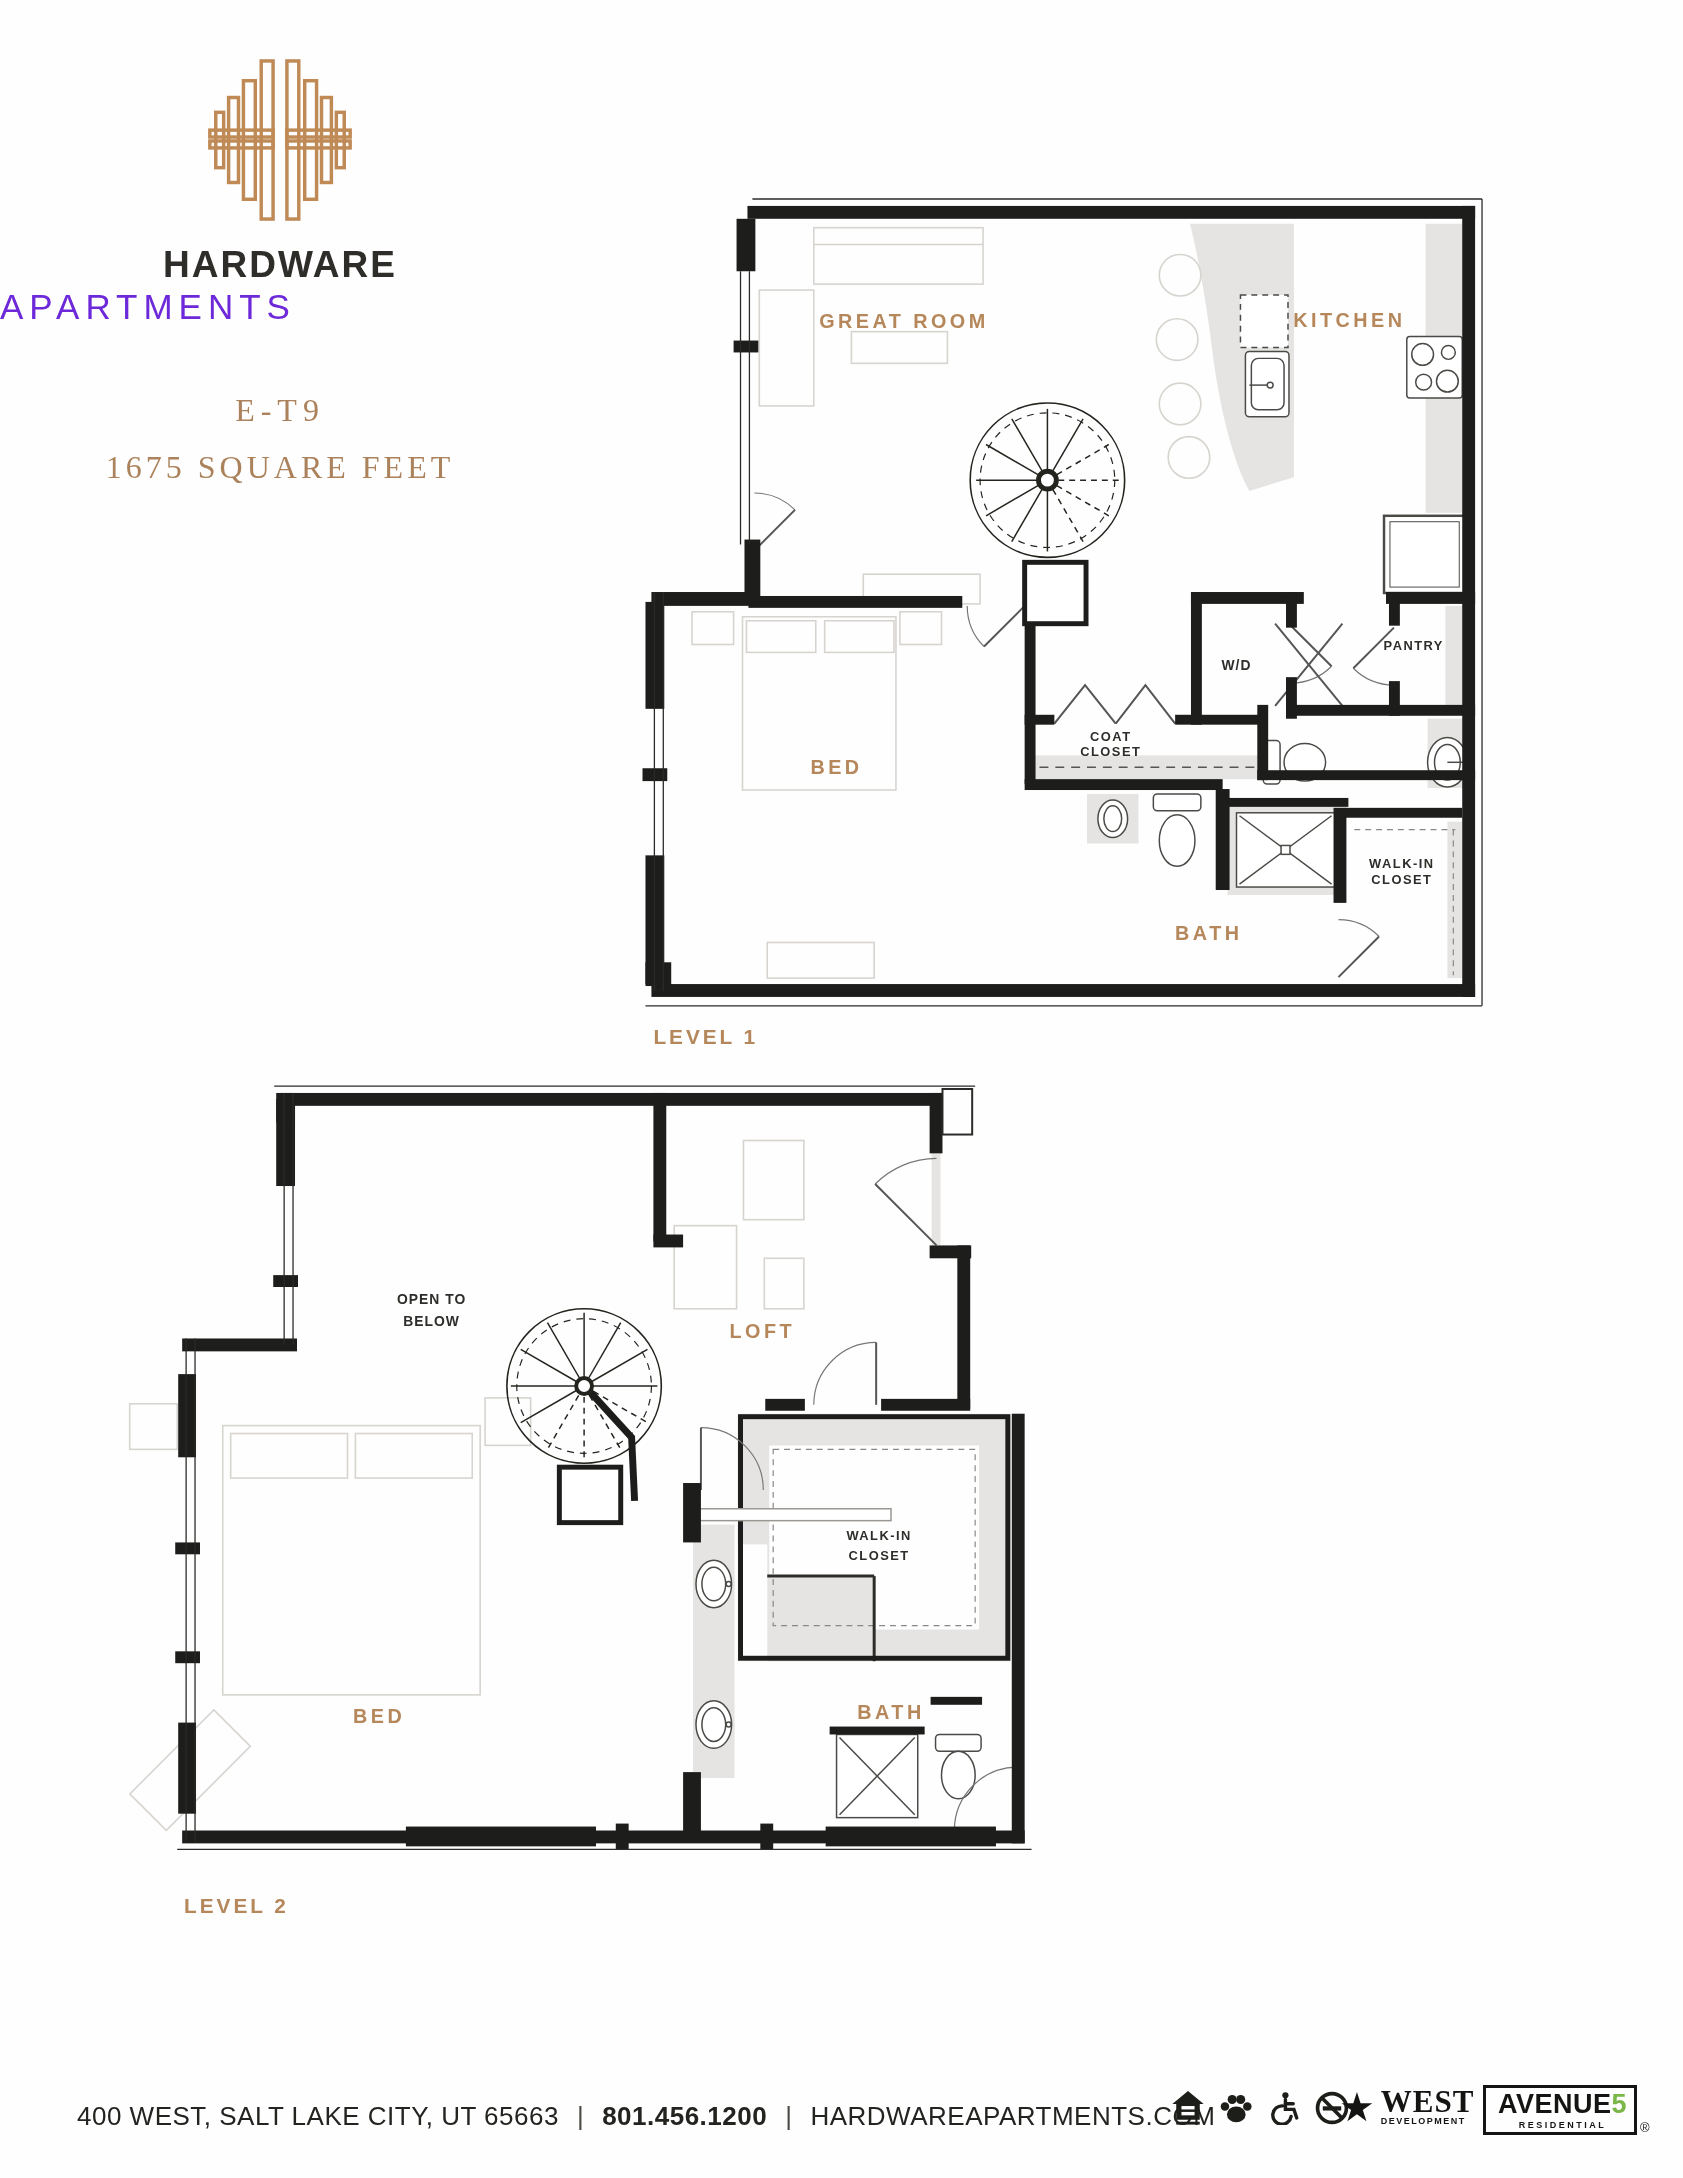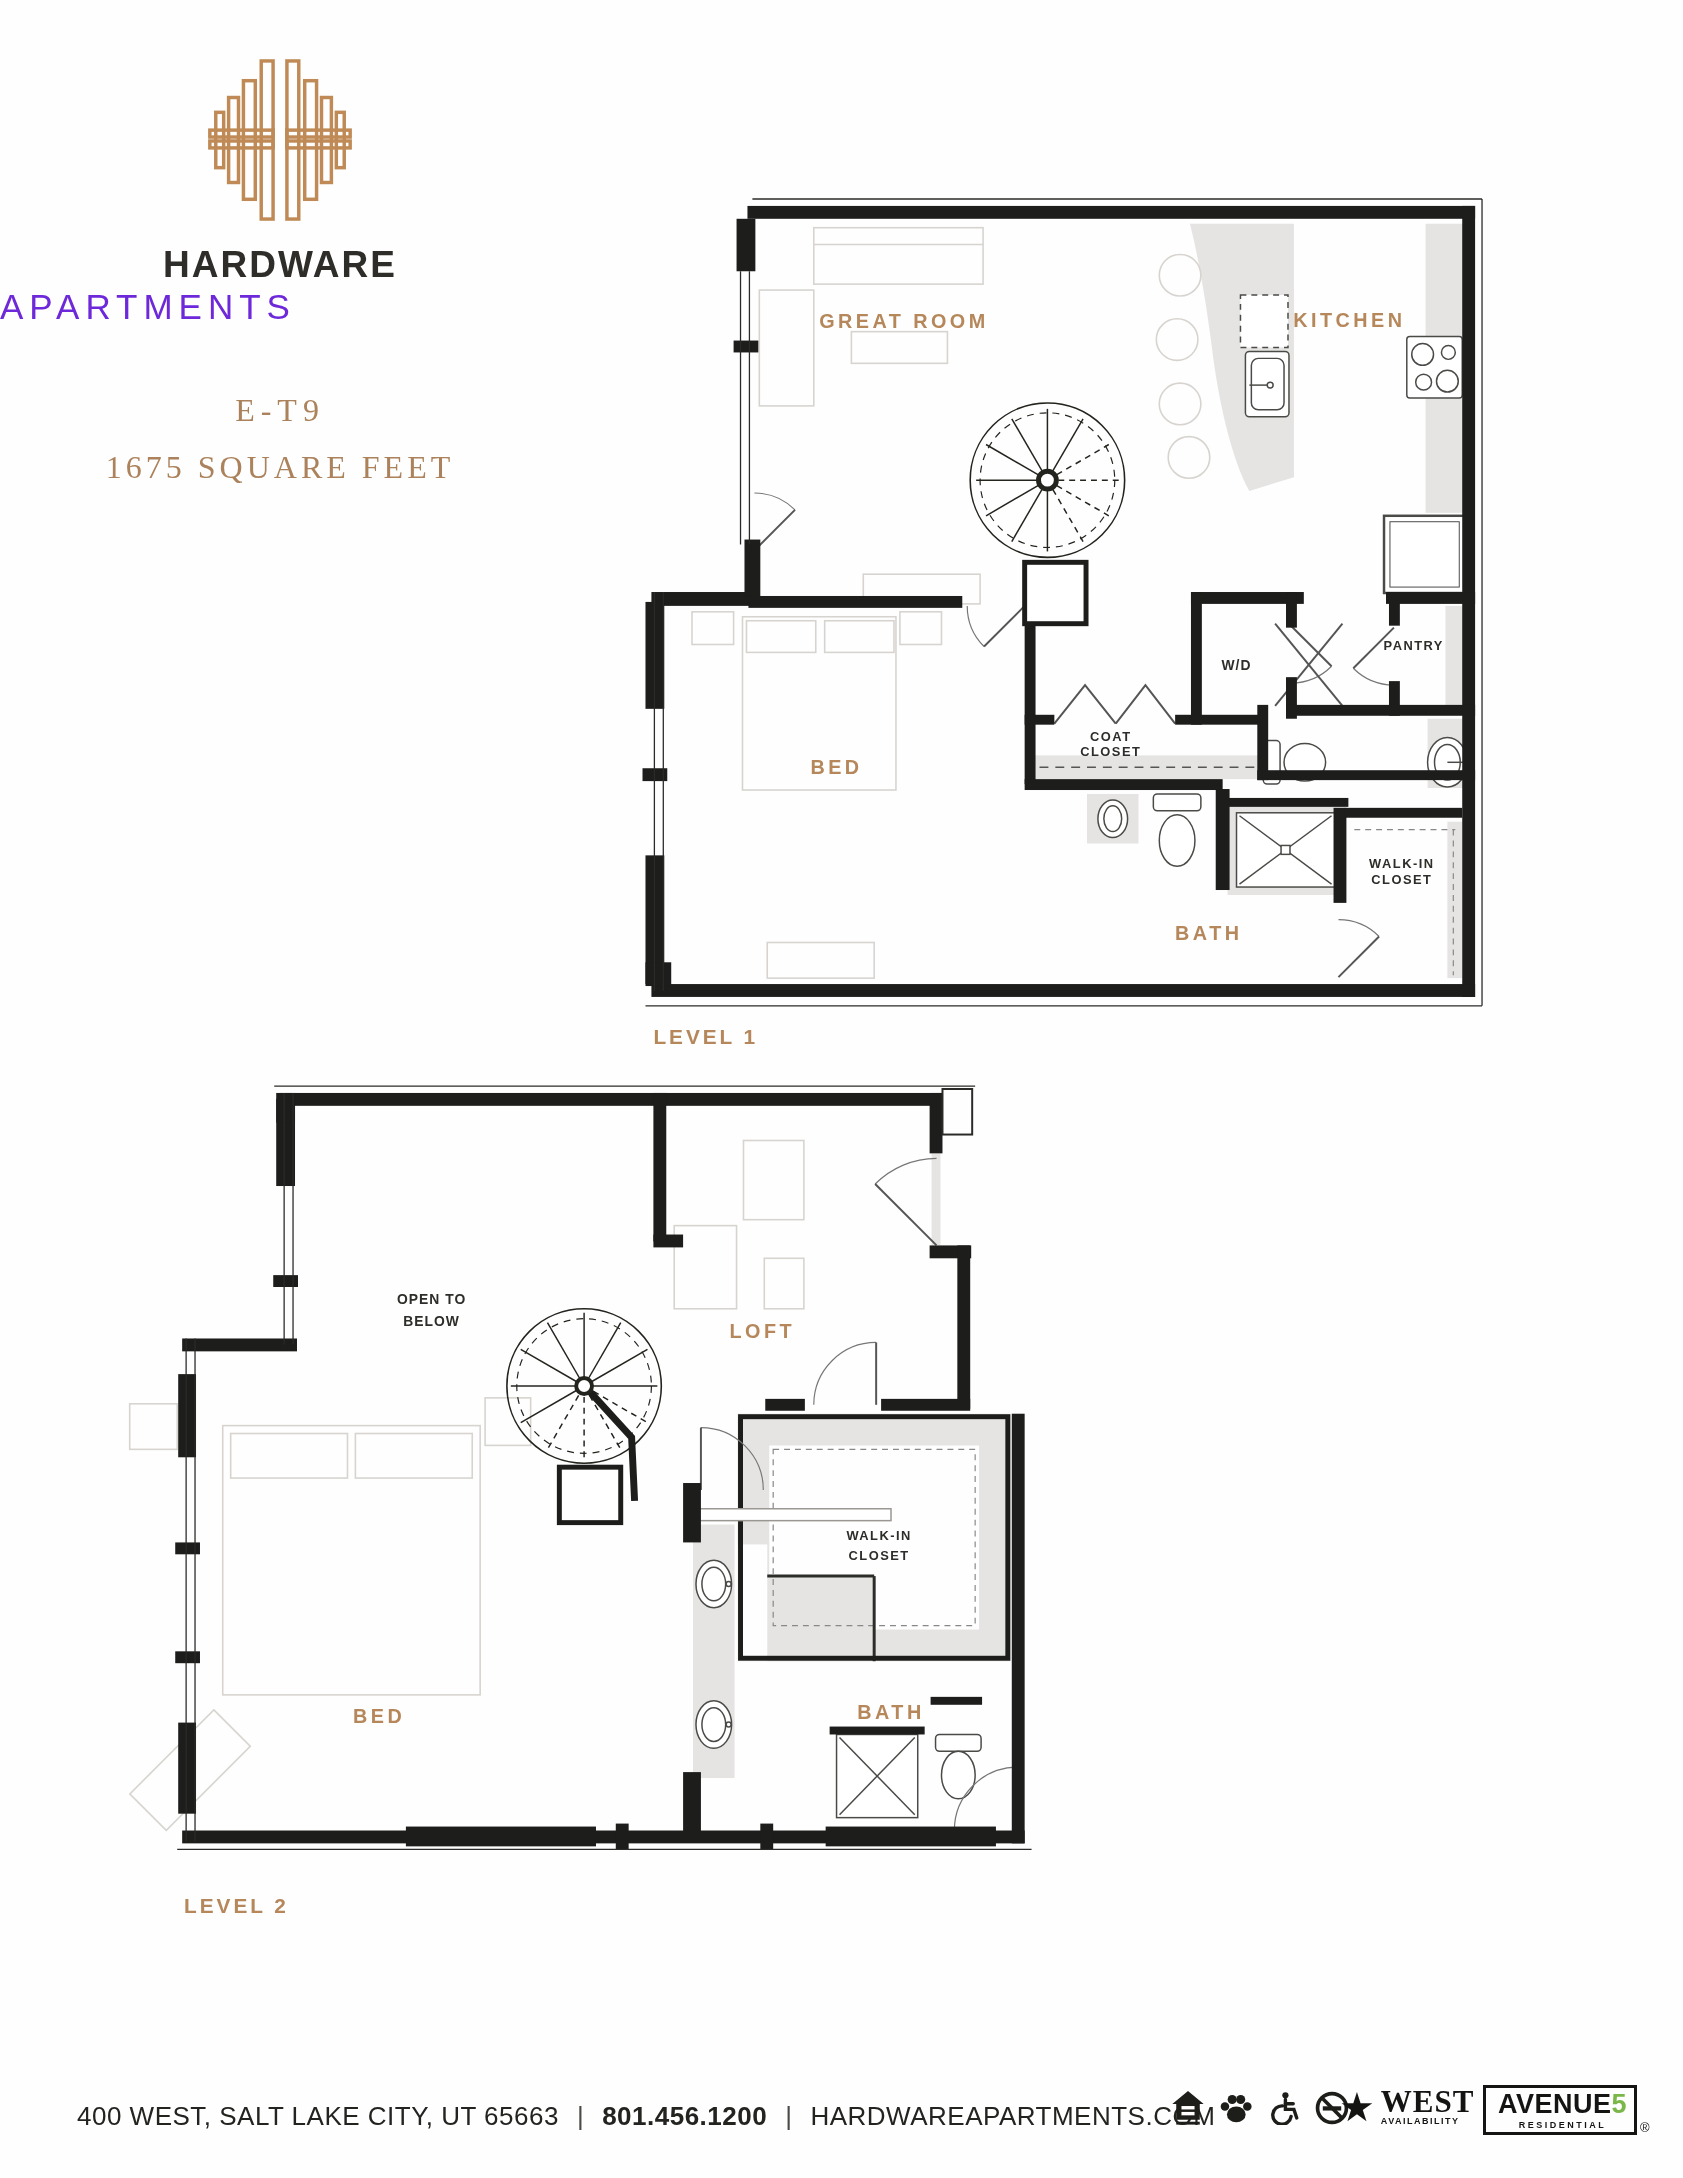--- a/index.html
+++ b/index.html
@@ -398,21 +398,21 @@
       <circle cx="12" cy="12" r="10.2" fill="none" stroke="#1d1d1a" stroke-width="2.6"></circle>
       <rect x="5.5" y="10.8" width="13" height="3" fill="#1d1d1a"></rect>
       <line x1="4.8" y1="4.8" x2="19.2" y2="19.2" stroke="#1d1d1a" stroke-width="2.6"></line>
     </svg>
   </div>
 
   <div class="abs" id="salt-logo">
     <span class="star">★</span>
     <span>
       <div class="s1">WEST</div>
-      <div class="s2">AVAILABILITY</div>
+      <div class="s2">DEVELOPMENT</div>
     </span>
   </div>
 
   <div class="abs" id="avenue5">
     <span class="box">
       <span class="a1"><span>AVENUE</span><span class="five">5</span></span>
       <div class="a2">RESIDENTIAL</div>
     </span>
     <span class="reg">®</span>
   </div>

